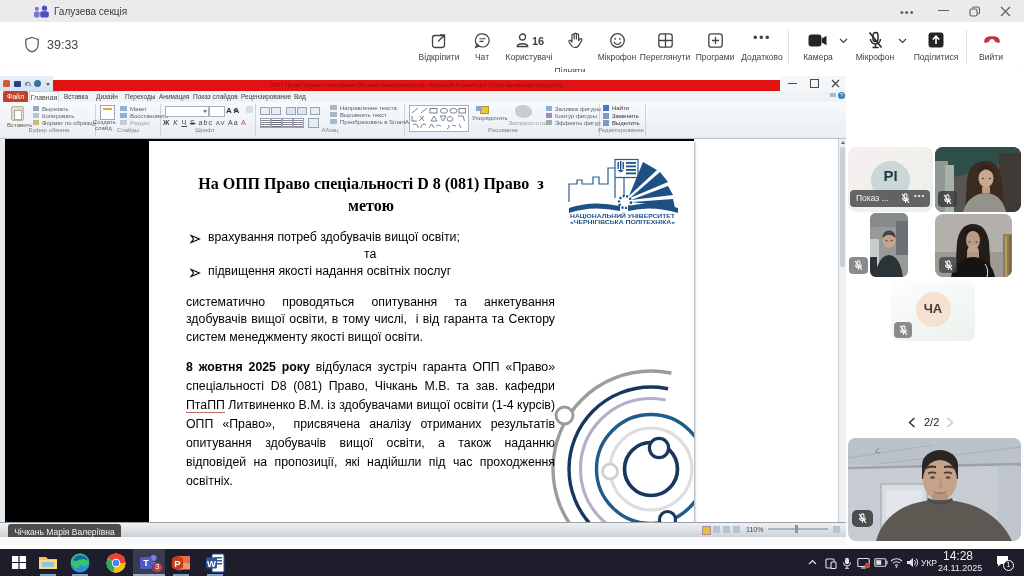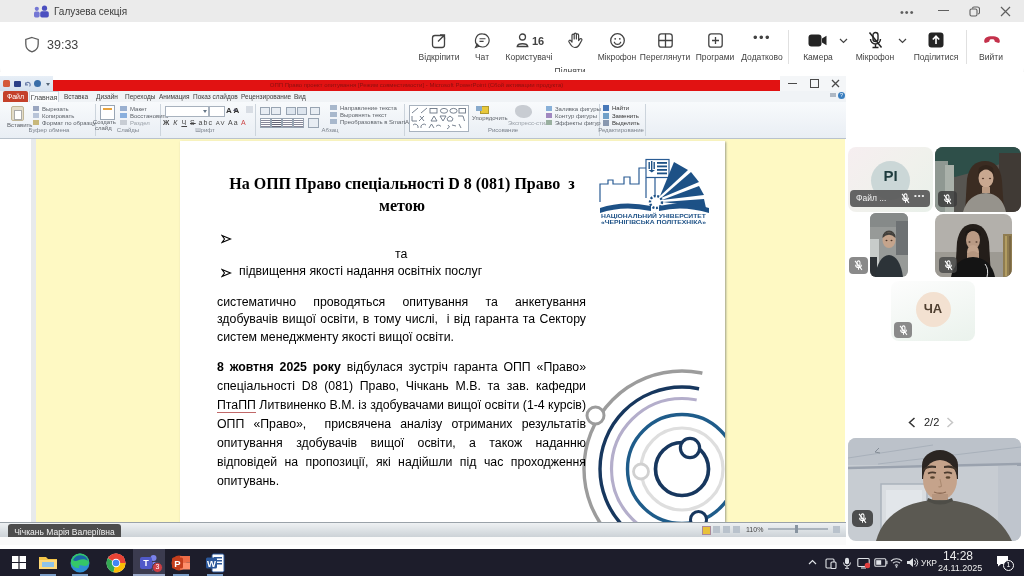--- a/index.html
+++ b/index.html
@@ -253,21 +253,21 @@
         <div class="g6" style="left:555px;top:18px;">Эффекты фигур</div>
 
     <div class="a" style="left:603px;top:3px;width:6px;height:6px;background:#4878b8;"></div>
         <div class="g6" style="left:612px;top:3px;color:#333;">Найти</div>
     <div class="a" style="left:603px;top:10.5px;width:6px;height:6px;background:#70a0c8;"></div>
         <div class="g6" style="left:612px;top:10.5px;color:#333;">Заменить</div>
     <div class="a" style="left:603px;top:18px;width:6px;height:6px;background:#8898b0;"></div>
         <div class="g6" style="left:612px;top:18px;color:#333;">Выделить</div>
   </div>
 
-  <div class="a" id="docarea" style="left:0;top:67px;width:814px;height:383px;background:#fef9c3;margin-left:31px;">
+  <div class="a" id="docarea" style="left:0;top:67px;width:694px;height:383px;background:#000000;">
     <div class="a" style="left:0;top:0;width:5px;height:383px;background:#e7eaec;"></div>
 
     <div class="a" style="left:838px;top:0;width:8px;height:383px;background:#eef0f2;border-left:1px solid #c8ced4;box-sizing:border-box;">
       <div class="a" style="left:1.5px;top:2px;width:0;height:0;border-left:2.5px solid transparent;border-right:2.5px solid transparent;border-bottom:3px solid #667;"></div>
       <div class="a" style="left:1px;top:8px;width:5px;height:120px;background:#c8cfd6;border-radius:2px;"></div>
     </div>
 
     <div class="a" id="slide" style="left:149px;top:2px;width:545px;height:381px;background:#fff;overflow:hidden;box-shadow:1px 1px 2px rgba(60,70,80,.5);">
 
       <svg class="a" style="left:330px;top:210px;" width="215" height="171" viewBox="0 0 215 171">
@@ -306,40 +306,41 @@
           <path d="M114,50 Q88,42 64,48 L64,53 Q88,47 114,55 Z"></path>
         </g>
         <circle cx="61" cy="44" r="6" fill="#fff" stroke="#1d5186" stroke-width="2.4" stroke-dasharray="2,1.6"></circle>
         <text x="58.5" y="60" text-anchor="middle" font-size="5.9" font-weight="bold" fill="#1d5186" font-family="Liberation Sans" textLength="105" lengthAdjust="spacingAndGlyphs">НАЦІОНАЛЬНИЙ УНІВЕРСИТЕТ</text>
         <text x="58.5" y="66" text-anchor="middle" font-size="5.9" font-weight="bold" fill="#1d5186" font-family="Liberation Sans" textLength="105" lengthAdjust="spacingAndGlyphs">«ЧЕРНІГІВСЬКА ПОЛІТЕХНІКА»</text>
       </svg>
 
       <svg class="a" style="left:41px;top:93px;" width="11" height="10" viewBox="0 0 11 10">
             <path d="M1,1.5 L9.5,5 L1,8.5 L3.5,5 Z" fill="none" stroke="#000" stroke-width="1.1"></path>
           </svg>
+      <div class="a" style="left:59px;top:89px;font-size:12.3px;color:#000;">врахування потреб здобувачів вищої освіти;</div>
       <div class="a" style="left:215px;top:106px;font-size:12.3px;color:#000;">та</div>
       <svg class="a" style="left:41px;top:127px;" width="11" height="10" viewBox="0 0 11 10">
             <path d="M1,1.5 L9.5,5 L1,8.5 L3.5,5 Z" fill="none" stroke="#000" stroke-width="1.1"></path>
           </svg>
       <div class="a" style="left:59px;top:123px;font-size:12.3px;color:#000;">підвищення якості надання освітніх послуг</div>
 
       <div class="a" style="left:37px;top:153px;width:369px;font-size:12.3px;line-height:17.4px;color:#000;">
         <div class="jl">систематично проводяться опитування та анкетування</div>
         <div class="jl">здобувачів вищої освіти, в тому числі,&nbsp; і від гаранта та Сектору</div>
         <div>систем менеджменту якості вищої освіти.</div>
       </div>
 
       <div class="a" style="left:37px;top:217px;width:369px;font-size:12.3px;line-height:19px;color:#000;">
         <div class="jl"><b>8 жовтня 2025 року</b> відбулася зустріч гаранта ОПП «Право»</div>
         <div class="jl">спеціальності D8 (081) Право, Чічкань М.В. та зав. кафедри</div>
         <div class="jl"><span style="border-bottom:1.2px solid #c06868;">ПтаПП</span> Литвиненко В.М. із здобувачами вищої освіти (1-4 курсів)</div>
         <div class="jl">ОПП «Право»,&nbsp; присвячена аналізу отриманих результатів</div>
         <div class="jl">опитування здобувачів вищої освіти, а також наданню</div>
         <div class="jl">відповідей на пропозиції, які надійшли під час проходження</div>
-        <div>опитувань.</div>
+        <div>освітніх.</div>
       </div>
     </div>
   </div>
 
   <div class="a" style="left:0;top:450px;width:846px;height:15px;background:linear-gradient(#eef1f3,#ccd2d7);border-top:1px solid #9aa2a9;box-sizing:border-box;">
     <div class="a" style="left:700px;top:3px;width:140px;height:9px;font-size:7px;color:#444;">
       <span style="position:absolute;left:2px;top:0;width:7px;height:7px;background:#e8c13a;border:1px solid #a89;"></span>
       <span style="position:absolute;left:13px;top:0;width:7px;height:7px;background:#b9c2cc;"></span>
       <span style="position:absolute;left:23px;top:0;width:7px;height:7px;background:#b9c2cc;"></span>
       <span style="position:absolute;left:33px;top:0;width:7px;height:7px;background:#b9c2cc;"></span>
@@ -354,21 +355,21 @@
 
   <div class="a" style="left:0;top:465px;width:846px;height:8px;background:#fafafa;"></div>
 </div>
 
 <div class="a" id="rail" style="left:846px;top:72px;width:178px;height:473px;background:#fff;">
 
   <div class="a" style="left:2px;top:75px;width:85px;height:65px;border-radius:8px;background:linear-gradient(135deg,#f6eef0 0%,#f0f1ec 55%,#e9f0ea 100%);overflow:hidden;">
     <div class="a" style="left:23px;top:14px;width:39px;height:39px;border-radius:50%;background:#cbd7d7;"></div>
     <div class="a" style="left:0;top:20px;width:85px;font-size:15px;font-weight:bold;color:#1e3b3d;text-align:center;">PI</div>
     <div class="a" style="left:2px;top:43px;width:80px;height:17px;background:rgba(88,88,88,.92);border-radius:4px;">
-      <span style="position:absolute;left:6px;top:3px;font-size:8.5px;color:#f2f2f2;">Файл ...</span>
+      <span style="position:absolute;left:6px;top:3px;font-size:8.5px;color:#f2f2f2;">Показ ...</span>
       <svg style="position:absolute;left:50px;top:3px;" width="11" height="11" viewBox="0 0 17 19">
             <rect x="6" y="1.5" width="5" height="9" rx="2.5" fill="none" stroke="#fff" stroke-width="1.8"></rect>
             <path d="M3.5,8 a5,5 0 0 0 10,0 M8.5,13 V17" fill="none" stroke="#fff" stroke-width="1.8"></path>
             <path d="M2.5,1.5 L14.5,17" stroke="#fff" stroke-width="1.8"></path>
           </svg>
       <span style="position:absolute;left:64px;top:1px;font-size:8px;color:#f2f2f2;letter-spacing:1px;">•••</span>
     </div>
   </div>
 
   <div class="a" style="left:89px;top:75px;width:86px;height:65px;border-radius:8px;overflow:hidden;">

